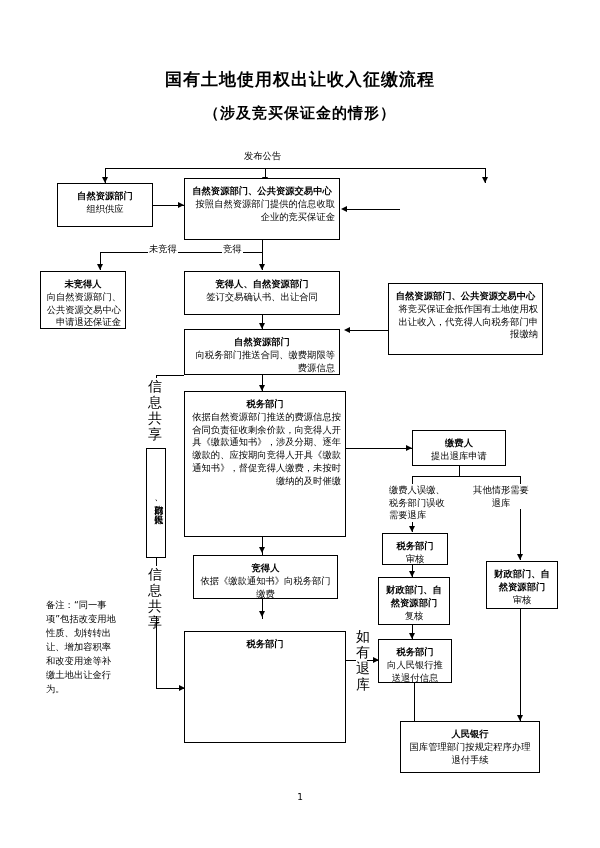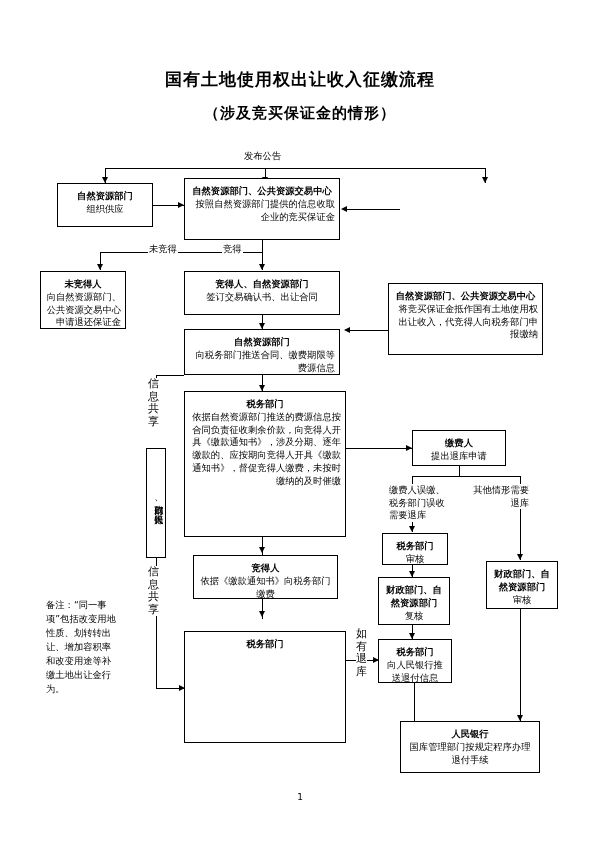--- a/index.html
+++ b/index.html
@@ -44,21 +44,21 @@
   .lbl {
     position:absolute;
     font-size:9.3px;
     background:#fff;
     z-index:4;
     white-space:nowrap;
     padding:0 1px;
   }
   .vlbl {
     position:absolute;
-    font-size:11px;
+    font-size:14px;
     background:#fff;
     z-index:4;
     width:11px;
     line-height:1.15;
     text-align:center;
   }
 
   .ln { position:absolute; background:#000; z-index:1; }
   .h { height:1px; }
   .v { width:1px; }
@@ -208,21 +208,21 @@
   <div class="arw rt" style="left:406px; top:444.5px;"></div>
 
   <div class="ln v" style="left:459px; top:466px; height:10px;"></div>
   <div class="ln h" style="left:412px; top:476px; width:108px;"></div>
   <div class="ln v" style="left:412px; top:476px; height:56px;"></div>
   <div class="ln v" style="left:520px; top:476px; height:84px;"></div>
   <div class="arw dn" style="left:408.5px; top:526px;"></div>
   <div class="arw dn" style="left:516.5px; top:554px;"></div>
 
   <div class="lbl" style="left:388px; top:484px; width:58px; white-space:normal; line-height:1.35; text-align:left;">缴费人误缴、税务部门误收需要退库</div>
-  <div class="lbl" style="left:472px; top:484px; width:56px; white-space:normal; line-height:1.35; text-align:right;">其他情形需要退库</div>
+  <div class="lbl" style="left:472px; top:484px; width:56px; white-space:normal; line-height:1.35; text-align:center;">其他情形需要退库</div>
 
   <div class="node ctr" style="left:382px; top:533px; width:66px; height:32px;">
     <span class="hd">税务部门</span>
     <span class="bd" style="text-align:center;">审核</span>
   </div>
   <div class="ln v" style="left:412px; top:565px; height:12px;"></div>
   <div class="arw dn" style="left:408.5px; top:571px;"></div>
 
   <div class="node ctr" style="left:378px; top:577px; width:72px; height:48px;">
     <span class="hd">财政部门、自然资源部门</span>

